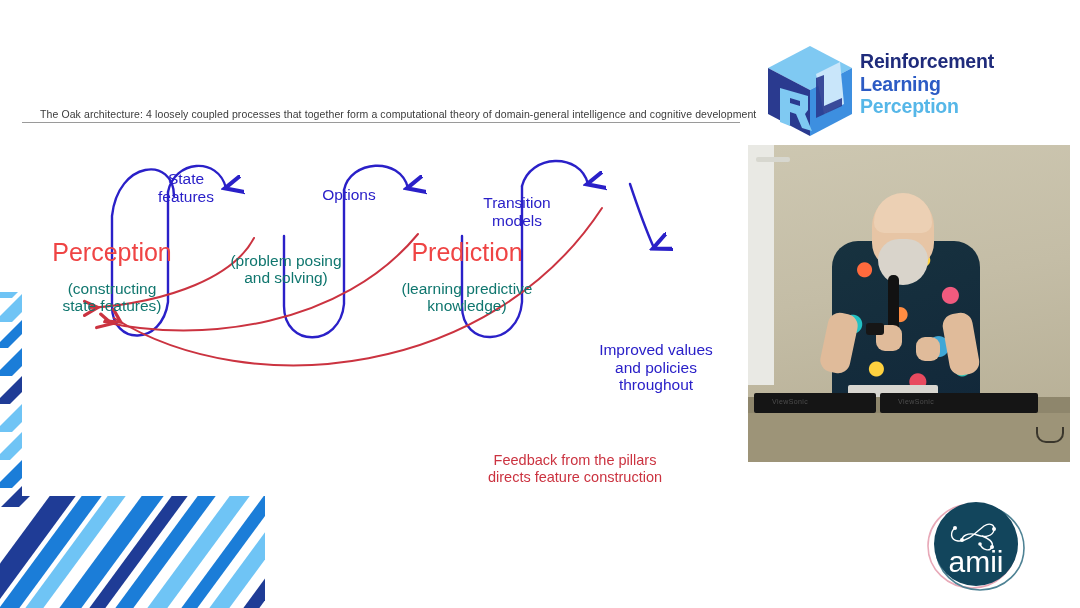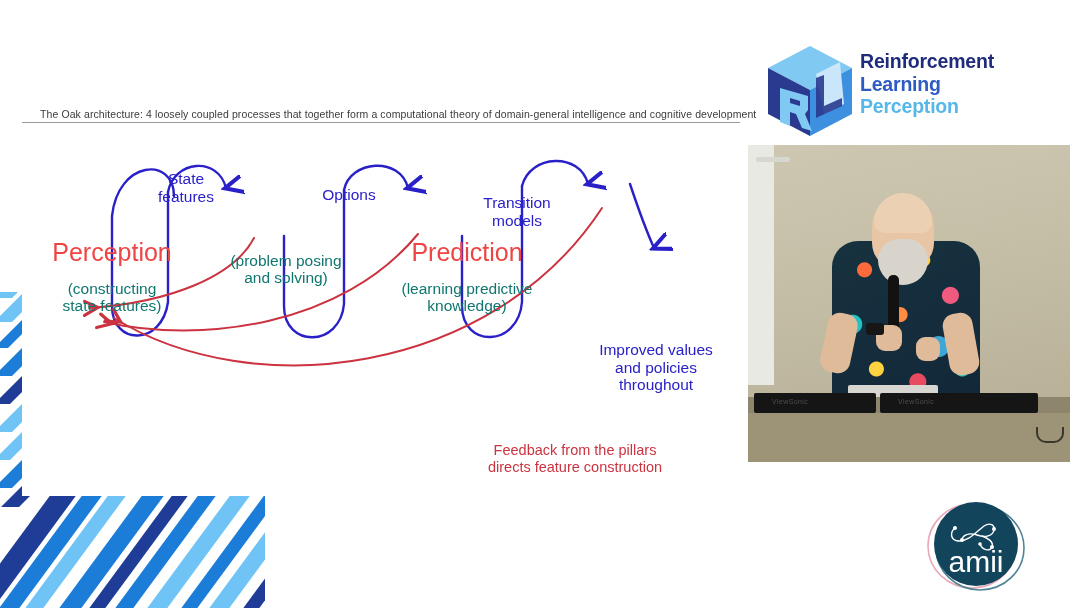--- a/index.html
+++ b/index.html
@@ -35,21 +35,21 @@
 
   #p-perception{left:2px;top:112px;width:176px;}
   #p-play{left:176px;top:112px;width:176px;}
   #p-prediction{left:340px;top:112px;width:210px;}
   #p-planning{left:540px;top:112px;width:166px;}
 
   #l-state{left:112px;top:44px;width:104px;}
   #l-options{left:278px;top:60px;width:98px;}
   #l-transition{left:440px;top:48px;width:110px;margin-top:20px;}
   #l-improved{left:558px;top:215px;width:152px;}
-  #l-feedback{left:438px;top:316px;width:230px;text-align:center;}
+  #l-feedback{left:438px;top:326px;width:230px;text-align:center;}
 
   
   #video{
     position:absolute;left:748px;top:145px;width:322px;height:317px;
     background:#b7b09a;overflow:hidden;
   }
   #vid-wall{position:absolute;inset:0;background:linear-gradient(170deg,#cdc7b1 0%,#c4bda6 45%,#b4ac92 100%);}
   #vid-board{position:absolute;left:0;top:0;width:26px;height:240px;background:#e9e9e4;}
   #vid-board-rail{position:absolute;left:8px;top:12px;width:34px;height:5px;background:#d7d7cf;border-radius:2px;}
   #vid-desk{position:absolute;left:0;top:268px;width:322px;height:49px;background:#9d9478;}

